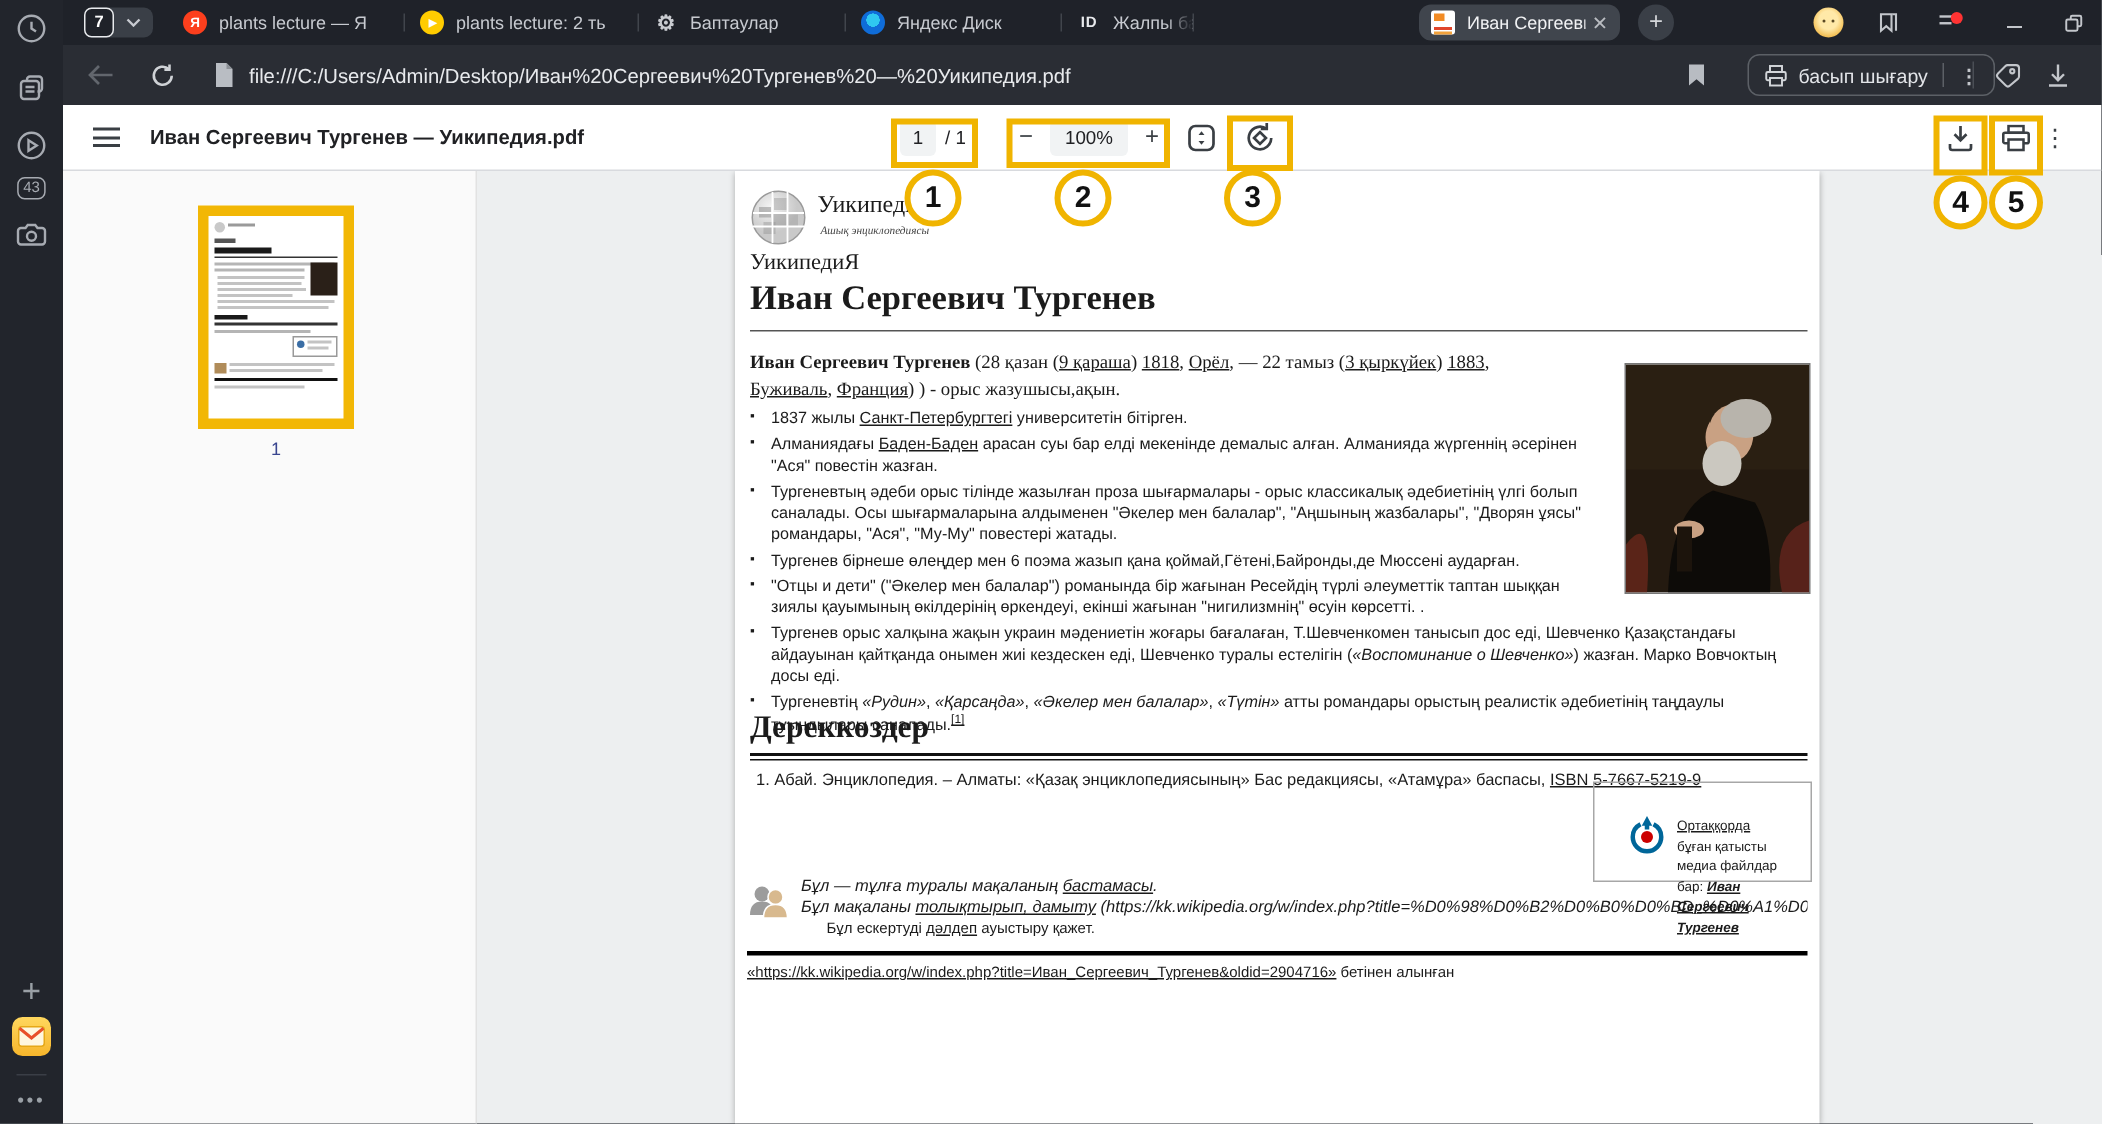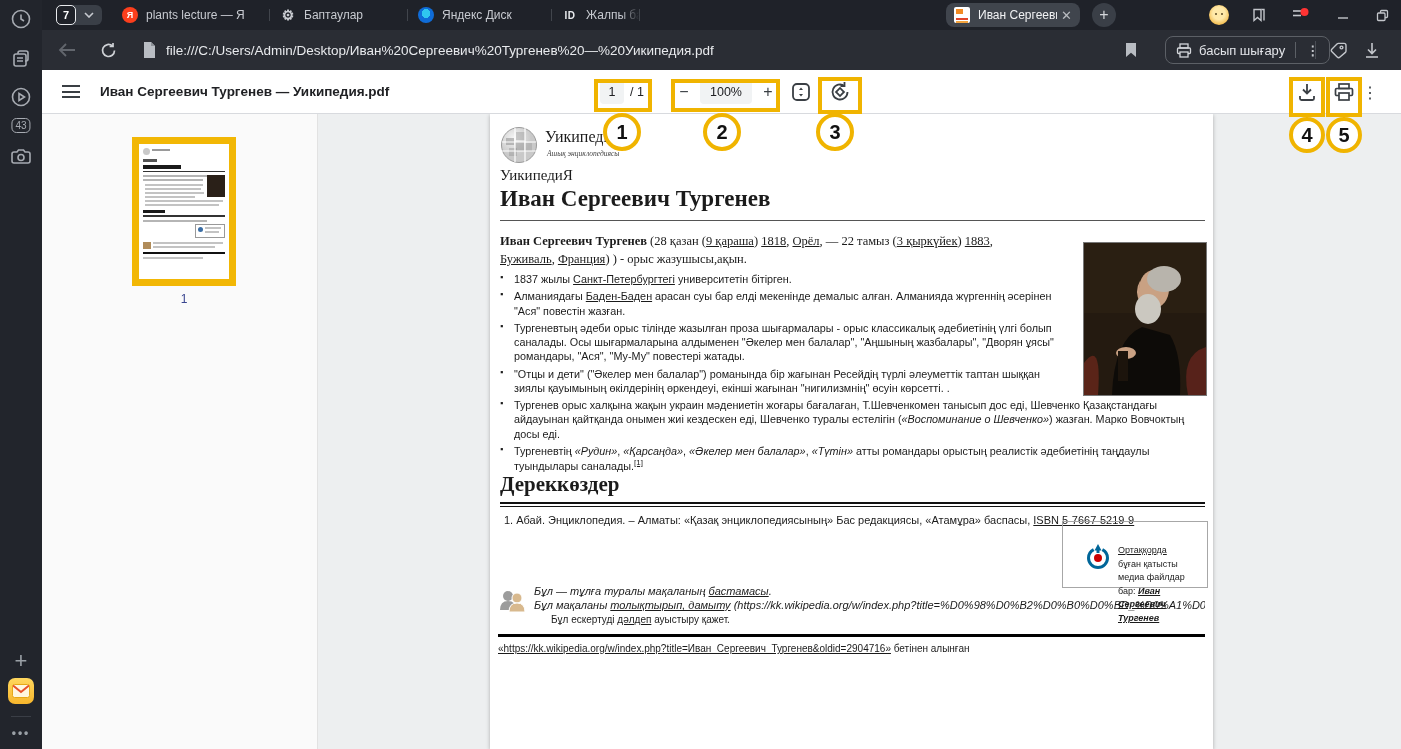--- a/index.html
+++ b/index.html
@@ -164,20 +164,25 @@
     <div class="tabchip">
       <span class="n">7</span>
       <svg width="10" height="6" viewBox="0 0 10 6" fill="none" stroke="#c7cad0" stroke-width="1.6">
           <path d="M1 1 L5 5 L9 1"></path>
         </svg>
     </div>
     <div id="tabs-row">
         <div class="tab" style="width: 158px;">
           <span class="fav fav-yandex"></span>
           <span class="tab-label">plants lecture — Я</span>
+          <span class="fade"></span>
+        </div>
+        <div class="tab" style="width: 156px;">
+          <span class="fav fav-play"></span>
+          <span class="tab-label">plants lecture: 2 ть</span>
           <span class="fade"></span>
         </div>
         <div class="tab" style="width: 138px;">
           <span class="fav fav-gear"></span>
           <span class="tab-label">Баптаулар</span>
           <span class="fade"></span>
         </div>
         <div class="tab" style="width: 144px;">
           <span class="fav fav-disk"></span>
           <span class="tab-label">Яндекс Диск</span>
@@ -408,20 +413,21 @@
               <rect x="34" y="108" width="10" height="30" fill="#1c140c"></rect>
             </svg>
         </span>
 
         <div class="bullets-wrap">
           <div class="float-spacer"></div>
           <ul id="bullets">
               <li>1837 жылы <u>Санкт-Петербургтегі</u> университетін бітірген.</li>
               <li>Алманиядағы <u>Баден-Баден</u> арасан суы бар елді мекенінде демалыс алған. Алманияда жүргеннің әсерінен "Ася" повестін жазған.</li>
               <li>Тургеневтың әдеби орыс тілінде жазылған проза шығармалары - орыс классикалық әдебиетінің үлгі болып саналады. Осы шығармаларына алдыменен "Әкелер мен балалар", "Аңшының жазбалары", "Дворян ұясы" романдары, "Ася", "Му-Му" повестері жатады.</li>
+              <li>Тургенев бірнеше өлеңдер мен 6 поэма жазып қана қоймай,Гётені,Байронды,де Мюссені аударған.</li>
               <li>"Отцы и дети" ("Әкелер мен балалар") романында бір жағынан Ресейдің түрлі әлеуметтік таптан шыққан зиялы қауымының өкілдерінің өркендеуі, екінші жағынан "нигилизмнің" өсуін көрсетті. .</li>
               <li>Тургенев орыс халқына жақын украин мәдениетін жоғары бағалаған, Т.Шевченкомен танысып дос еді, Шевченко Қазақстандағы айдауынан қайтқанда онымен жиі кездескен еді, Шевченко туралы естелігін (<i>«Воспоминание о Шевченко»</i>) жазған. Марко Вовчоктың досы еді.</li>
               <li>Тургеневтің <i>«Рудин»</i>, <i>«Қарсаңда»</i>, <i>«Әкелер мен балалар»</i>, <i>«Түтін»</i> атты романдары орыстың реалистік әдебиетінің таңдаулы туындылары саналады.<sup><u>[1]</u></sup></li>
             </ul>
         </div>
 
         <h2 class="h2 serif">Дереккөздер</h2>
         <div class="h2rule1"></div>
         <div class="h2rule2"></div>
 

